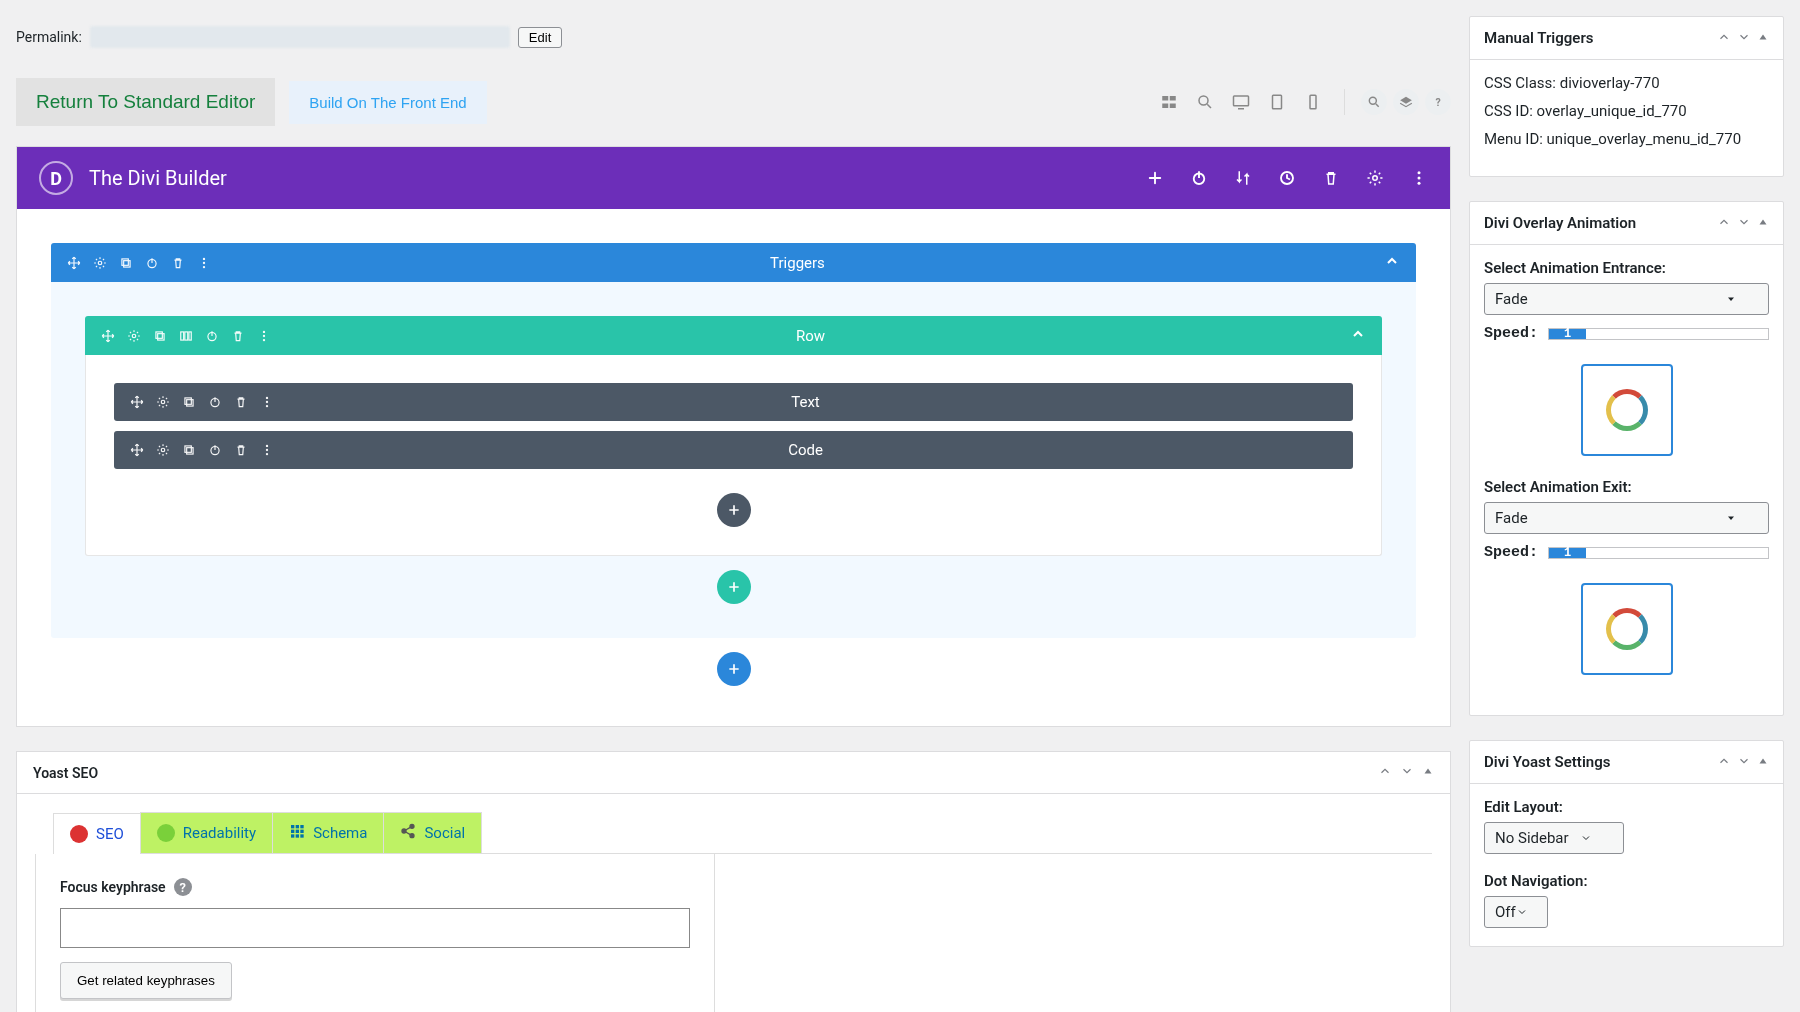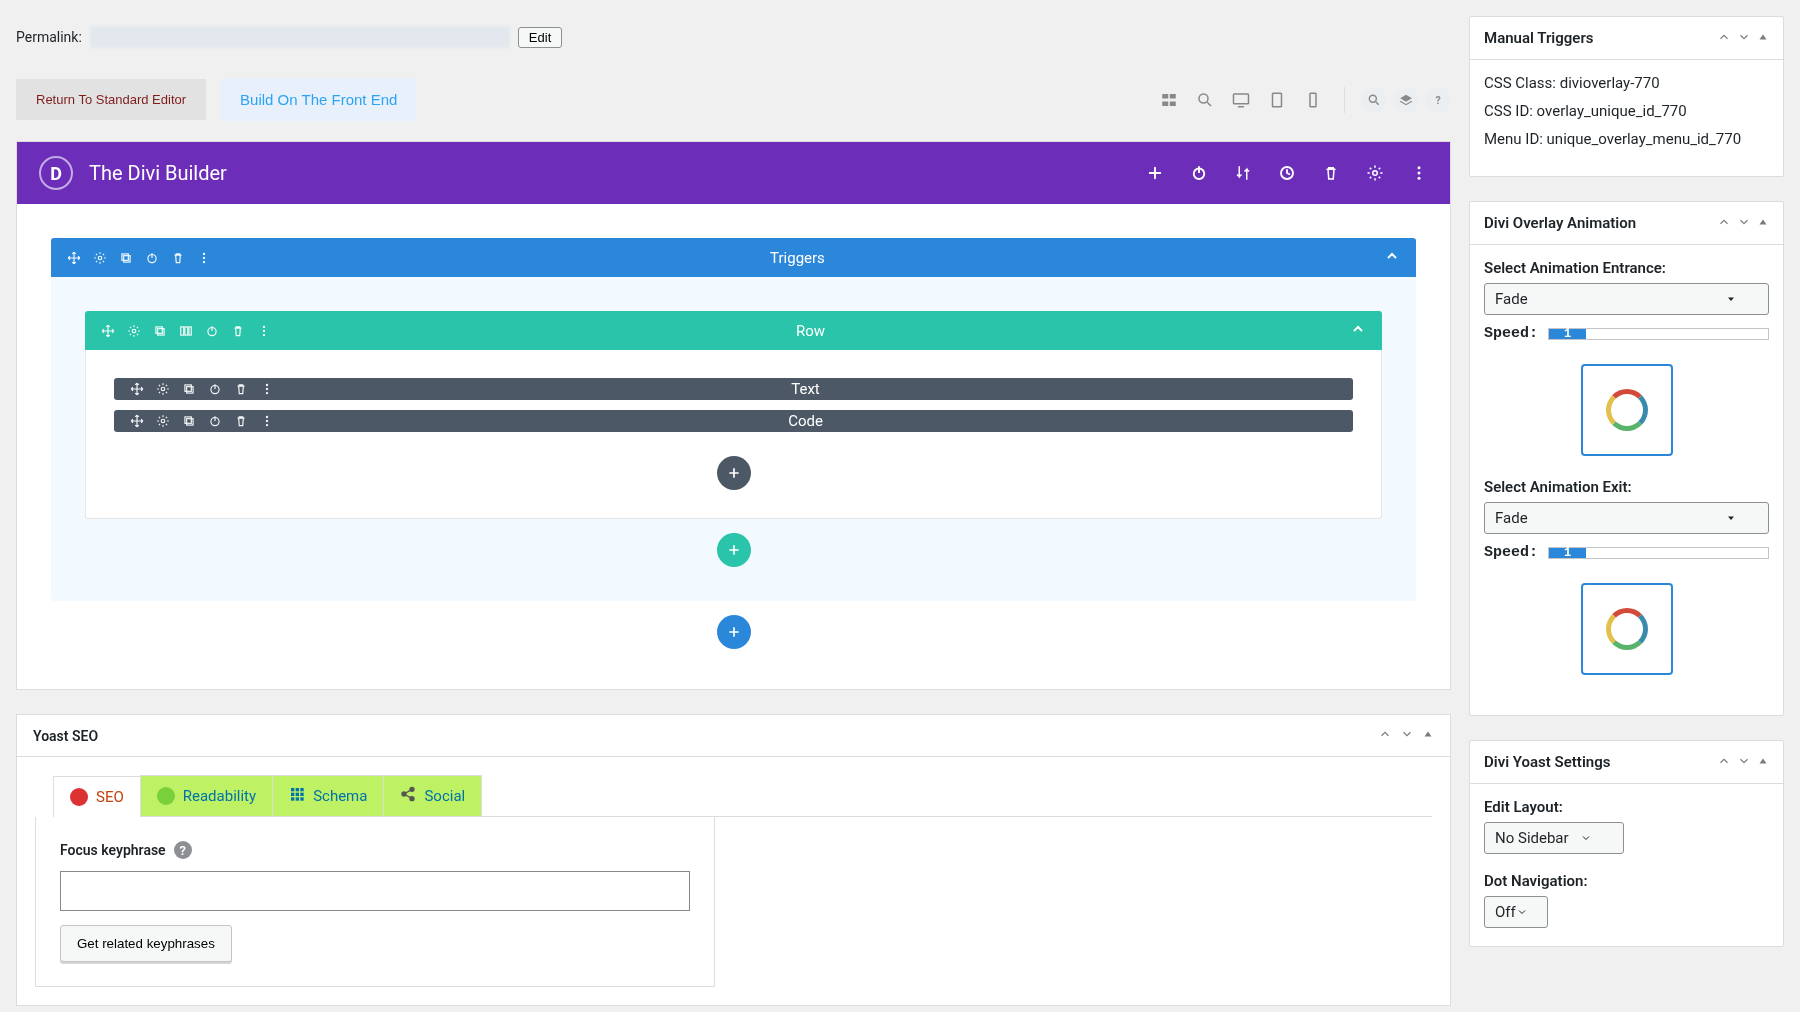--- a/index.html
+++ b/index.html
@@ -55,24 +55,24 @@
 
 
 .editor-bar {
   display:flex;
   align-items:center;
   gap: 14px;
   margin-top: 30px;
 }
 .editor-bar .btn-std {
   background: #e2e2e2;
-  color: #7f1d1d;
+  color: #15803d;
   padding: 13px 20px;
   border: none;
-  font-size: 13px;
+  font-size: 19px;
   cursor: pointer;
 }
 .editor-bar .btn-front {
   background: #e8f1fb;
   color: #2ea3f2;
   padding: 13px 20px;
   border: none;
   font-size: 15px;
   cursor: pointer;
 }
@@ -150,21 +150,21 @@
   padding: 28px;
   border: 1px solid #e6e6e6;
   border-top: none;
   border-radius: 0 0 3px 3px;
 }
 .module-bar {
   background: #4c5866;
   color: #fff;
   display:flex;
   align-items:center;
-  padding: 2px 16px;
+  padding: 10px 16px;
   border-radius: 3px;
   margin-bottom: 10px;
 }
 .bar-icons { display:flex; gap: 12px; align-items:center; }
 .bar-icons svg { width: 14px; height: 14px; }
 .bar-icon { cursor:pointer; display:flex; opacity:0.95; }
 .bar-label { flex:1; text-align:center; font-size: 15px; }
 .collapse-icon { cursor:pointer; }
 .add-circle {
   width: 34px; height: 34px; border-radius: 50%;
@@ -211,21 +211,21 @@
   cursor: pointer;
   font-size: 15px;
 }
 .y-tab.active {
   background: #fff;
   border-top: 1px solid #ddd;
   position: relative;
   top: 1px;
 }
 .y-tab .tab-link { color: #0073aa; }
-.y-tab.active .tab-text { color: #c2410c; }
+.y-tab.active .tab-text { color: #1d4ed8; }
 .face { width:18px; height:18px; border-radius:50%; display:inline-block; }
 .face-bad { background: #dc3232; }
 .face-good { background: #7ad03a; }
 .schema-ico { color: #0073aa; }
 .social-ico { color: #555; }
 
 .yoast-content {
   border: 1px solid #ddd;
   border-top: none;
   padding: 24px;

